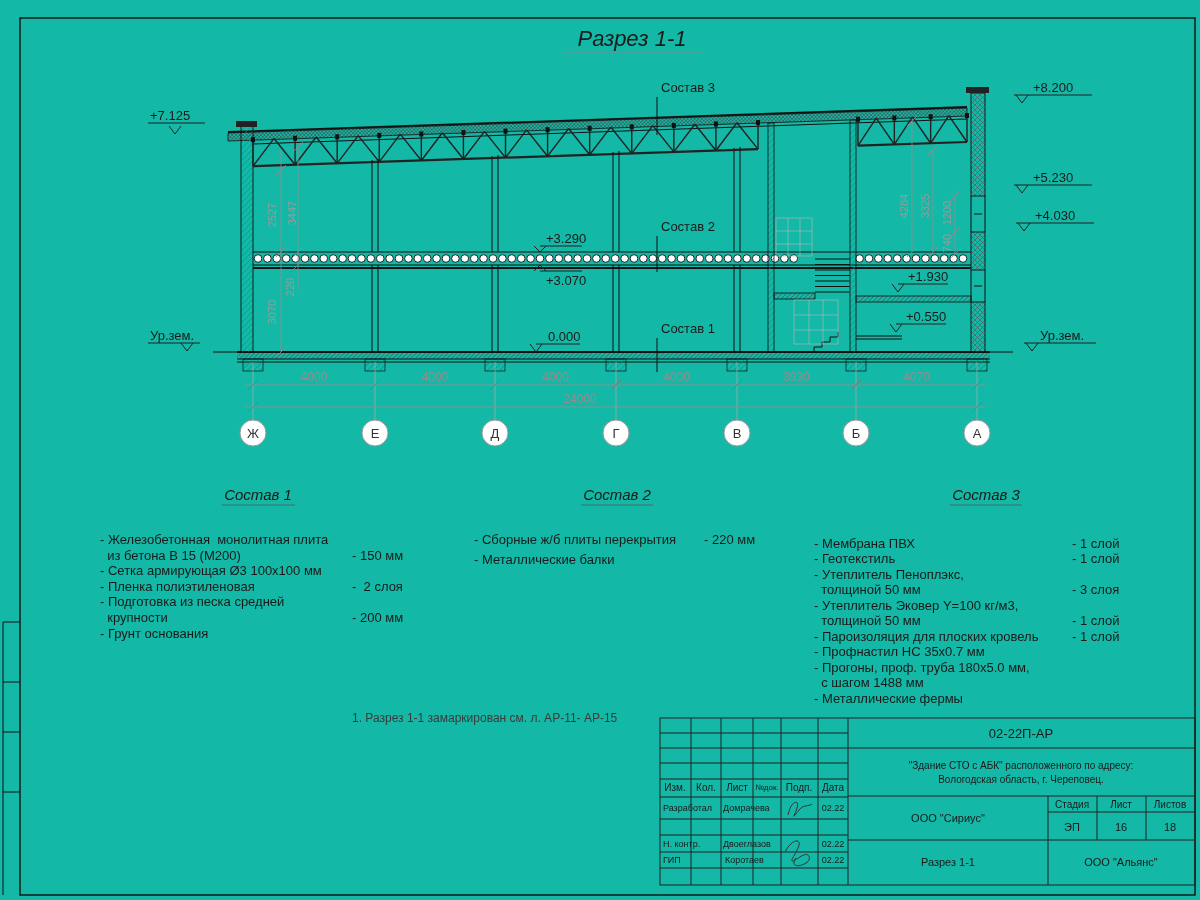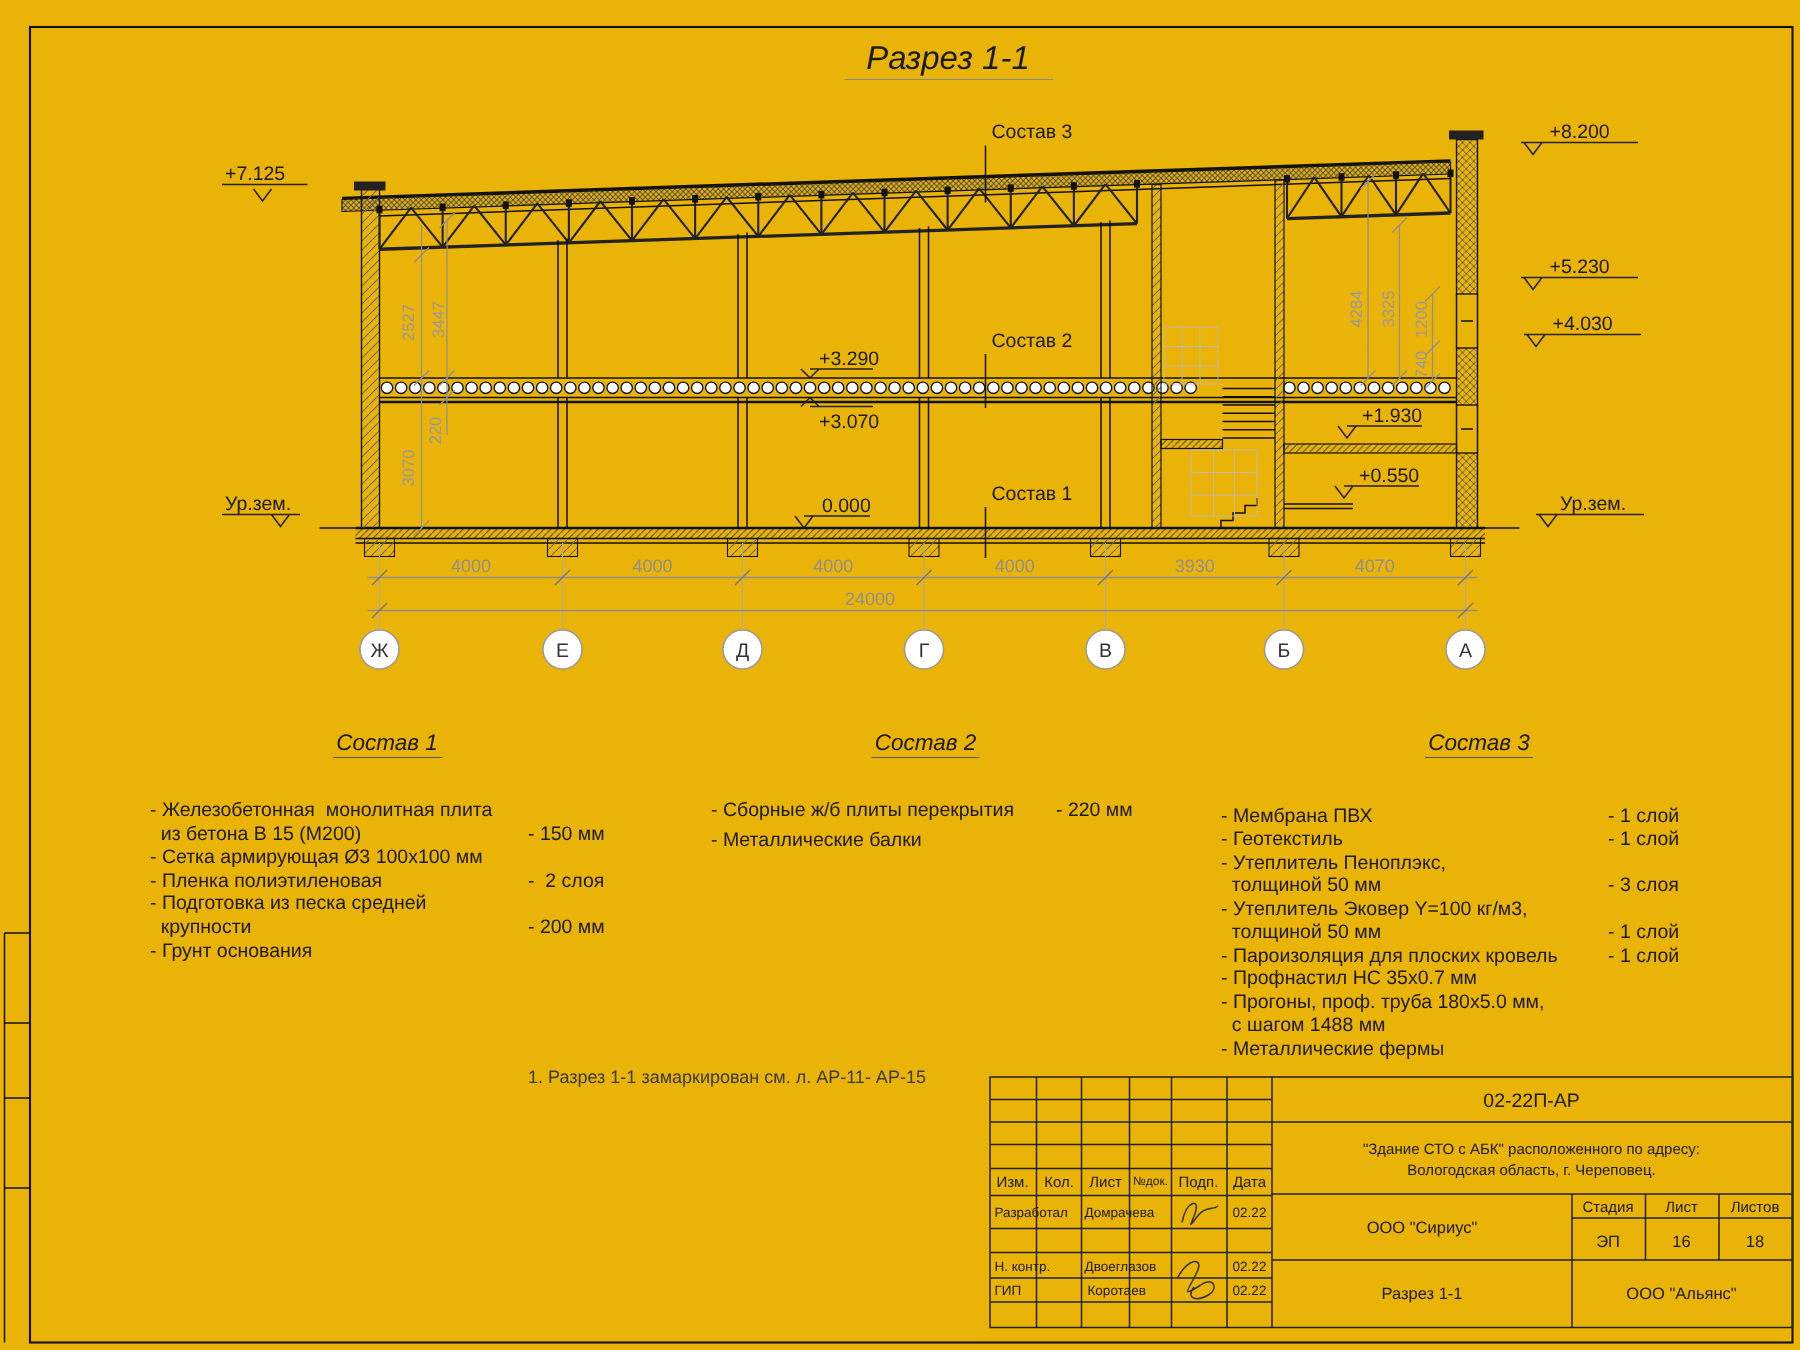--- a/index.html
+++ b/index.html
@@ -1,16 +1,16 @@
 <!DOCTYPE html>
 <html><head>
 <meta charset="utf-8">
 <style>
   html,body{margin:0;padding:0;background:#fff;}
-  #sheet{position:relative;width:1200px;height:900px;background:#eab308;overflow:hidden;
+  #sheet{position:relative;width:1200px;height:900px;background:#14b8a6;overflow:hidden;
          font-family:"Liberation Sans",sans-serif;}
   svg{position:absolute;left:0;top:0;}
   svg text{font-family:"Liberation Sans",sans-serif;fill:#1a1a1a;font-size:13px;}
   .title-t{font-size:22px;font-style:italic;}
   .lvl{font-size:13px;}
   .call{font-size:13px;}
   .dim{fill:#8f8f8f;font-size:12px;}
   .dimv{fill:#9a9a9a;font-size:11px;}
   .axl{fill:#333;font-size:13px;}
   .head{font-size:15px;font-style:italic;}

